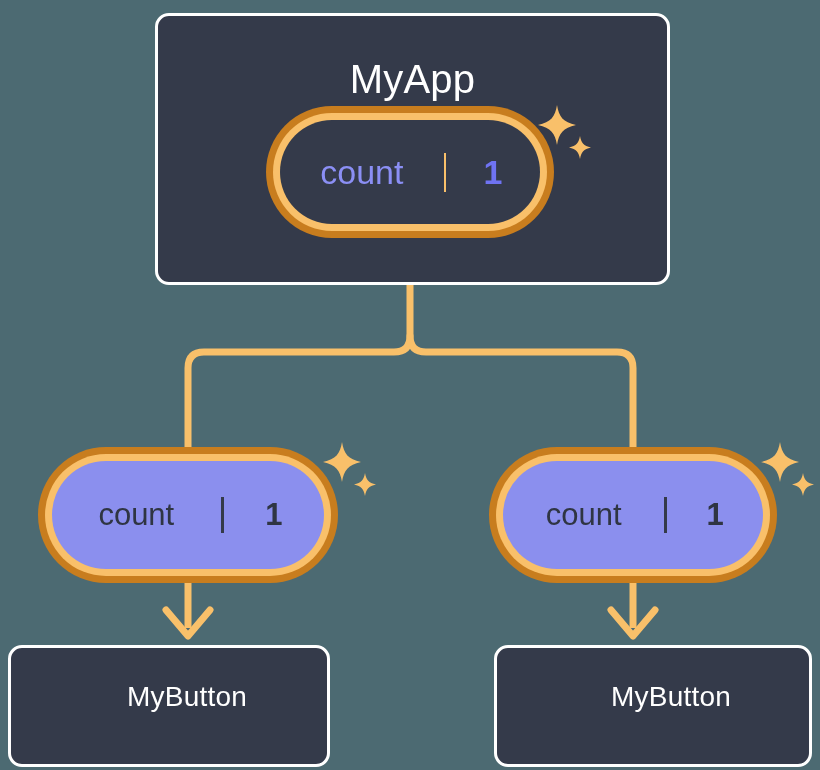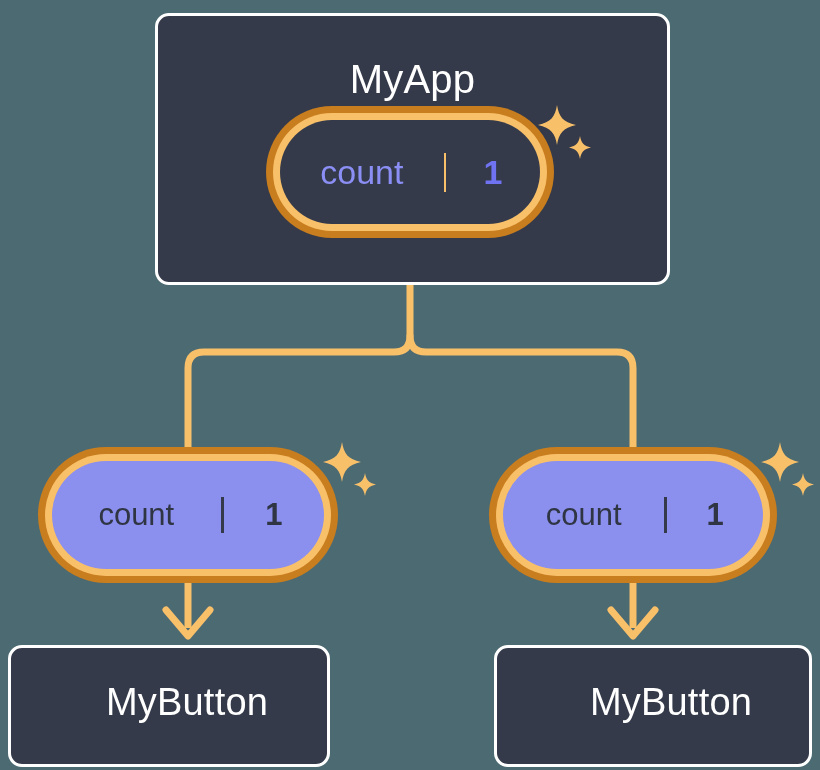--- a/index.html
+++ b/index.html
@@ -40,21 +40,21 @@
     font-weight: 400;
     letter-spacing: 0.2px;
     white-space: nowrap;
   }
 
   #myapp-box { left: 155px; top: 13px; width: 515px; height: 272px; }
   #myapp-title { top: 41px; font-size: 40px; }
 
   #mybutton-left-box  { left: 8px;   top: 645px; width: 322px; height: 122px; }
   #mybutton-right-box { left: 494px; top: 645px; width: 318px; height: 122px; }
-  .mybutton-title { top: 33px; font-size: 38px; padding-left: 36px; }
+  .mybutton-title { top: 33px; font-size: 28px; padding-left: 36px; }
 
   
   .pill {
     position: absolute;
     box-sizing: border-box;
     border-radius: 999px;
     background: #c87d1e;           
     padding: 7px;
     display: flex;
   }

